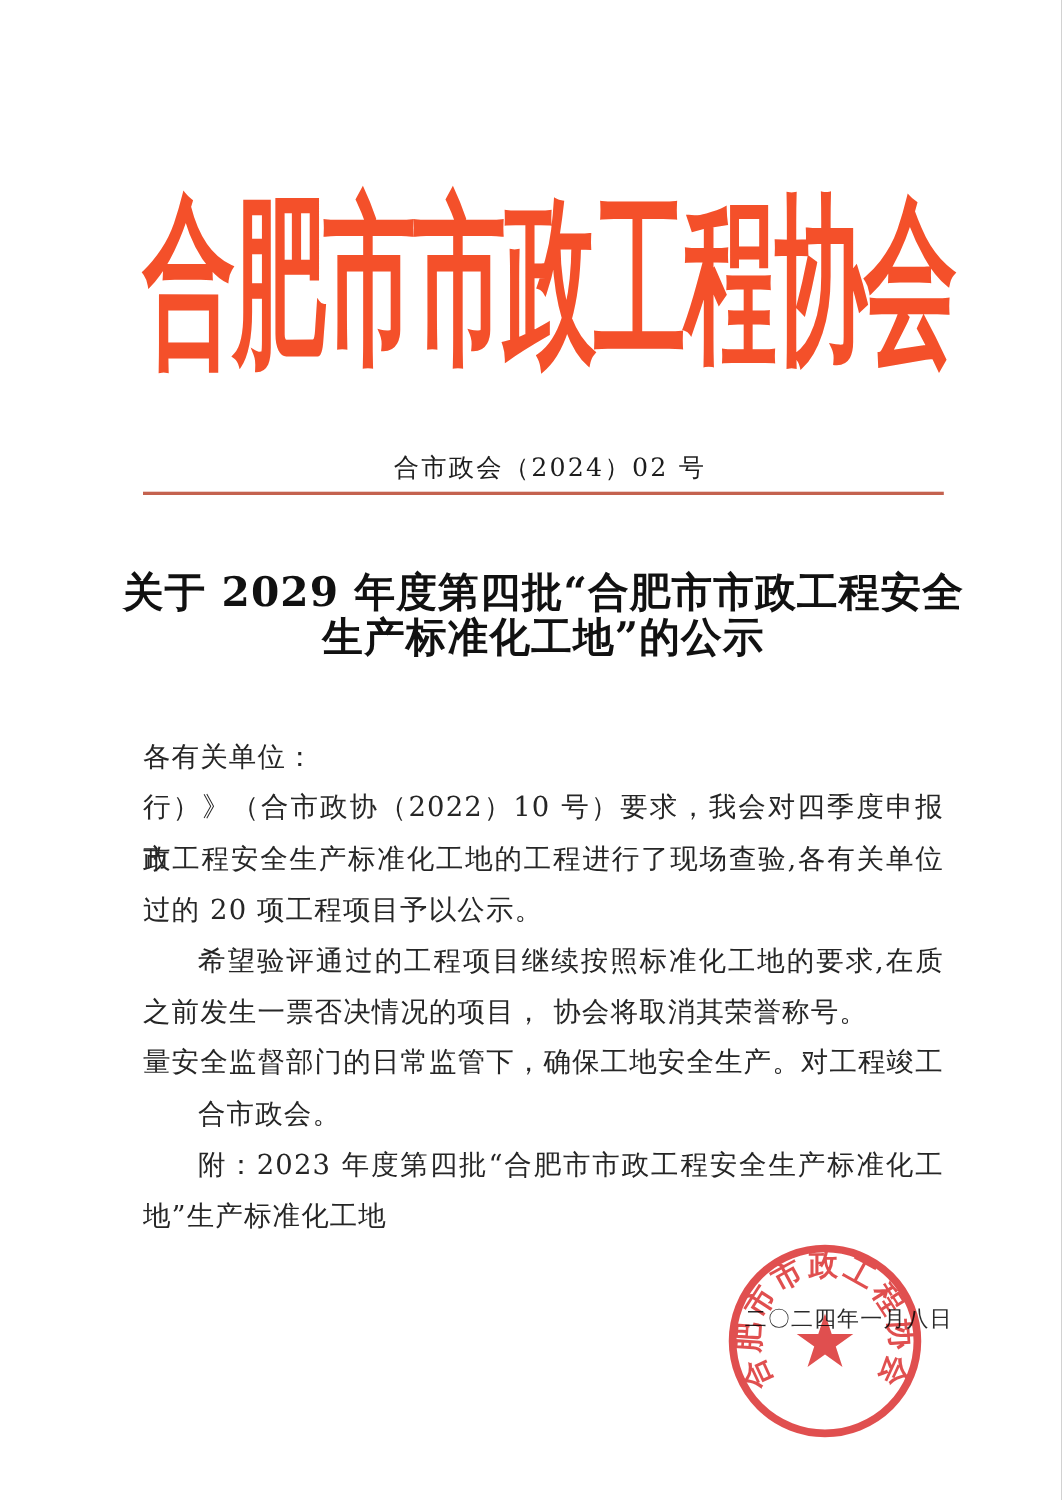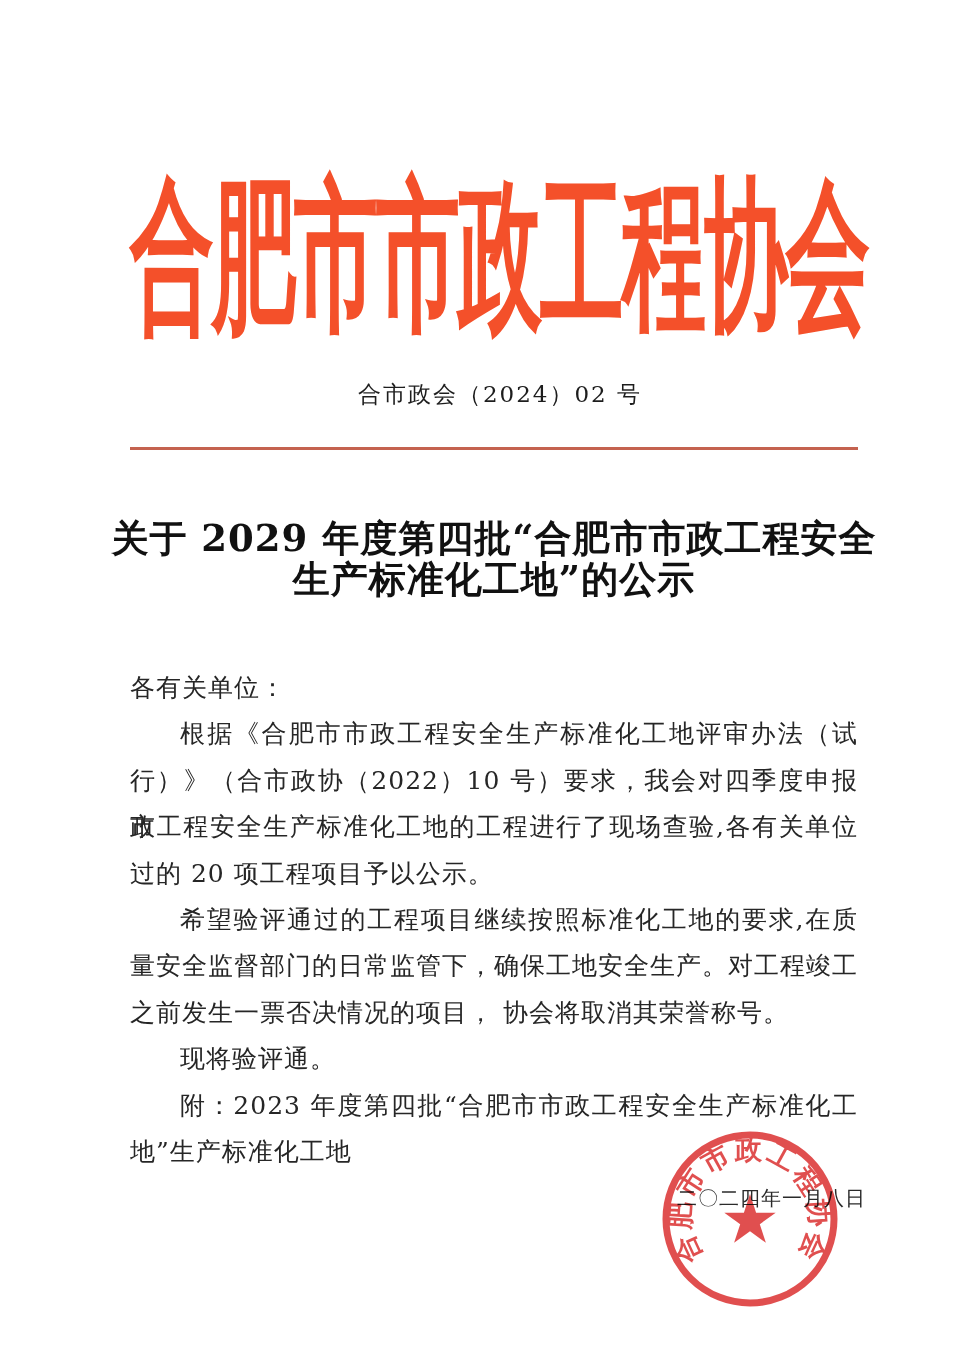--- a/index.html
+++ b/index.html
@@ -27,21 +27,21 @@
     font-size:84px;font-weight:bold;
     letter-spacing:-2px;
     color:var(--accent);
     transform:scaleY(1.97);
     transform-origin:50% 50%;
     white-space:nowrap;
   }
   .doc-number{
     position:absolute;
     left:130px;width:740px;
-    top:380px;height:28px;line-height:28px;
+    top:412px;height:28px;line-height:28px;
     text-align:center;
     font-size:23px;
     letter-spacing:2px;
     color:#1d1d1d;
   }
   .divider{
     position:absolute;
     left:130px;width:728px;
     top:447px;height:3px;
     background:var(--divider);
@@ -109,28 +109,27 @@
 
   <div class="doc-number">合市政会（2024）02 号</div>
 
   <div class="divider"></div>
 
   <div class="title l1">关于 2029 年度第四批“合肥市市政工程安全</div>
   <div class="title l2">生产标准化工地”的公示</div>
 
   <div class="body-block">
     <div class="ln">各有关单位：</div>
-    <div class="ln indent jfull">根据《合肥市市政工程安全生产标准化工地评审办法（试</div>
     <div class="ln jfull">行）》（合市政协（2022）10 号）要求，我会对四季度申报市</div>
     <div class="ln jfull">政工程安全生产标准化工地的工程进行了现场查验,各有关单位</div>
     <div class="ln">过的 20 项工程项目予以公示。</div>
     <div class="ln indent jfull">希望验评通过的工程项目继续按照标准化工地的要求,在质</div>
+    <div class="ln">之前发生一票否决情况的项目， 协会将取消其荣誉称号。</div>
     <div class="ln jfull">量安全监督部门的日常监管下，确保工地安全生产。对工程竣工</div>
-    <div class="ln">之前发生一票否决情况的项目， 协会将取消其荣誉称号。</div>
-    <div class="ln indent">现将验评通。</div>
+    <div class="ln indent">合市政会。</div>
     <div class="ln indent jfull">附：2023 年度第四批“合肥市市政工程安全生产标准化工</div>
     <div class="ln">地”生产标准化工地</div>
   </div>
 
   <div class="issue-date">二〇二四年一月八日</div>
 
   <svg class="seal" viewBox="0 0 180 180" xmlns="http://www.w3.org/2000/svg">
     <circle cx="90" cy="90" r="84" fill="none" stroke="#dc3535" stroke-width="7"></circle>
     <path id="sealArc" d="M 47.6,132.4 A 60,60 0 1 1 132.4,132.4" fill="none"></path>
     <text text-anchor="middle">

